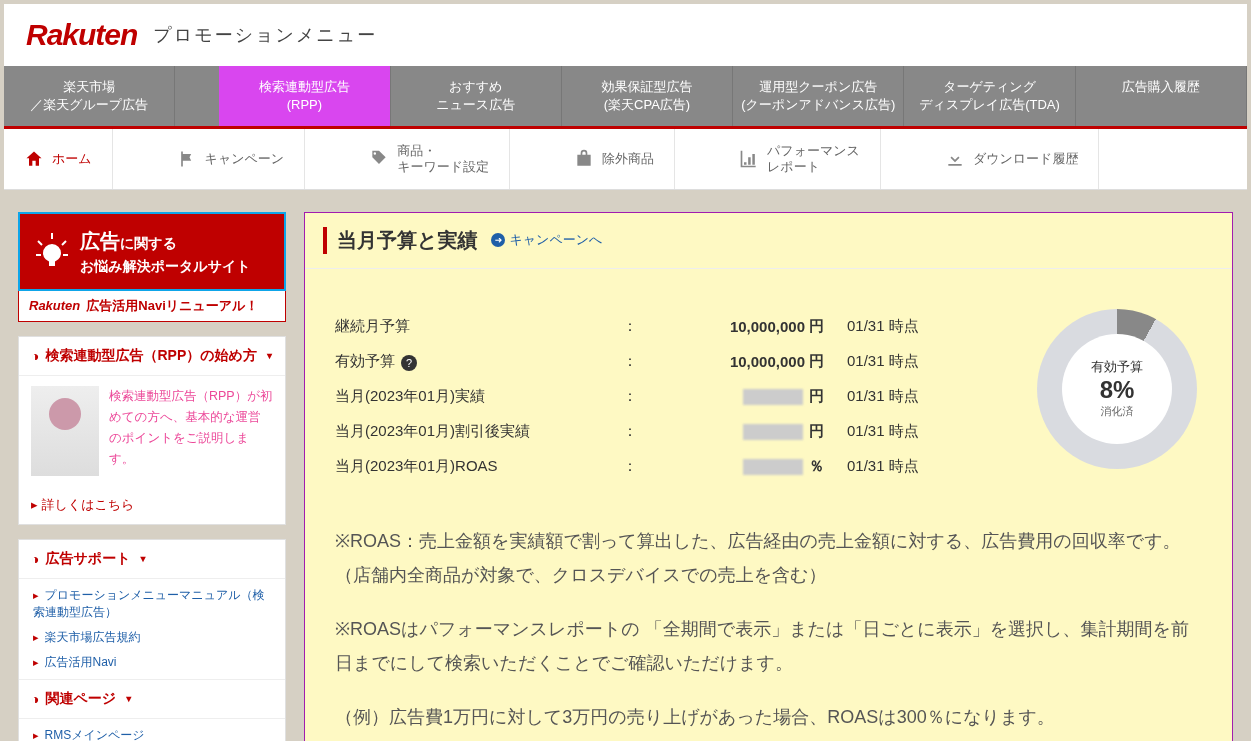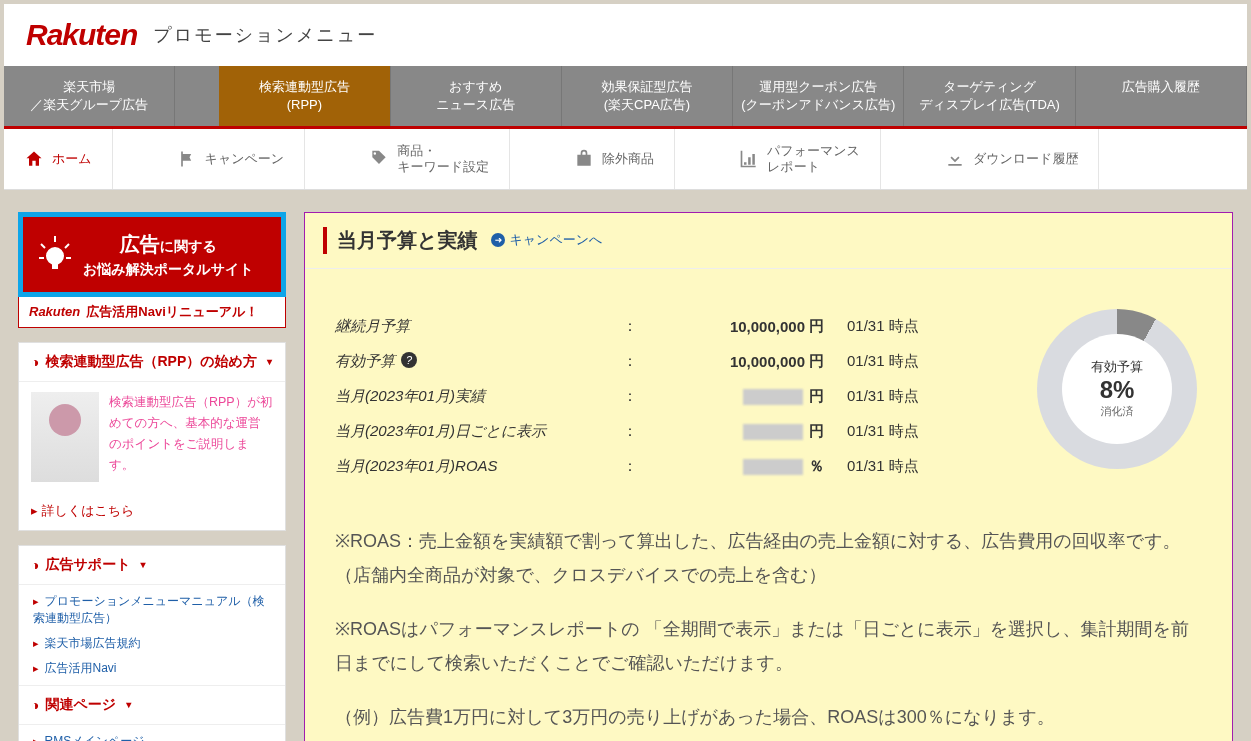--- a/index.html
+++ b/index.html
@@ -7,40 +7,40 @@
   .page-wrap { width: 1251px; height: 741px; overflow: hidden; position: relative; padding: 4px; }
 
   
   .topbar { background: #fff; padding: 14px 22px; display: flex; align-items: center; gap: 16px; }
   .logo-rakuten { color: #bf0000; font-size: 30px; font-weight: 700; font-style: italic; letter-spacing: -1px; }
   .logo-sub { font-size: 18px; color: #444; letter-spacing: 2px; }
 
   
   .primary-nav { display: flex; background: #888; }
   .primary-nav .tab { flex: 1; background: #888; color: #fff; text-align: center; padding: 12px 6px; font-size: 13px; line-height: 1.4; border-right: 1px solid #777; cursor: pointer; }
-  .primary-nav .tab.active { background: #a16207; margin-left: 44px; }
+  .primary-nav .tab.active { background: #d946ef; margin-left: 44px; }
   .primary-nav .tab .l1 { display: block; }
   .primary-nav .tab .l2 { display: block; }
 
   .redline { height: 3px; background: #bf0000; }
 
   
   .secondary-nav { display: flex; background: #fff; border-bottom: 1px solid #ddd; gap: 44px; }
   .secondary-nav .item { display: flex; align-items: center; gap: 8px; padding: 14px 20px; border-right: 1px solid #e5e5e5; color: #666; cursor: pointer; font-size: 13px; }
   .secondary-nav .item.active { color: #bf0000; }
   .secondary-nav .icon { width: 20px; height: 20px; display: inline-flex; align-items: center; justify-content: center; font-size: 18px; color: #888; }
   .secondary-nav .item.active .icon { color: #bf0000; }
   .secondary-nav .txts { display: flex; flex-direction: column; line-height: 1.2; }
 
   
   .body-wrap { display: flex; padding: 22px 14px 0 14px; gap: 18px; align-items: flex-start; }
 
   
   .sidebar { width: 268px; flex: none; }
-  .promo-box { background: #bf0000; color: #fff; padding: 12px 12px; border: 5px solid #0ea5e9; text-align: center; }
+  .promo-box { background: #bf0000; color: #fff; padding: 12px 12px; border: 2px solid #0ea5e9; }
   .promo-box .r1 { display: flex; align-items: center; gap: 8px; }
   .bulb { width: 40px; height: 40px; }
   .promo-text { font-size: 14px; font-weight: bold; line-height: 1.5; }
   .promo-text .big { font-size: 20px; }
   .promo-strip { background: #fff; padding: 6px 10px; font-size: 13px; color: #bf0000; font-weight: bold; display: flex; align-items: center; gap: 6px; border: 1px solid #bf0000; border-top: none; }
   .promo-strip .rk { color: #bf0000; font-style: italic; font-weight: 700; }
 
   .side-panel { background: #fff; margin-top: 14px; border: 1px solid #e0e0e0; }
   .side-head { padding: 10px 12px; color: #bf0000; font-size: 14px; font-weight: bold; display: flex; align-items: center; gap: 6px; border-bottom: 1px solid #eee; }
   .side-body { padding: 10px 12px; font-size: 12.5px; color: #ec4899; line-height: 1.7; }
@@ -55,21 +55,21 @@
   
   .main { flex: 1; background: #fef9c3; border: 1px solid #a21caf; padding: 0; min-height: 500px; }
   .main-head { display: flex; align-items: center; gap: 14px; padding: 14px 18px; border-bottom: 1px solid #eee; }
   .main-head-title { font-size: 20px; font-weight: bold; color: #333; border-left: 4px solid #bf0000; padding-left: 10px; }
   .main-head-link { color: #1f5fa8; font-size: 13px; display: flex; align-items: center; gap: 4px; cursor: pointer; }
   .circ-arrow { width:14px; height:14px; border-radius:50%; background:#1f5fa8; display:inline-flex; align-items:center; justify-content:center; color:#fff; font-size:9px; }
 
   .metrics-wrap { padding: 40px 30px 20px 30px; display: flex; gap: 30px; }
   .metrics-table { flex: 1; }
   .mrow { display: flex; align-items: center; padding: 8px 0; font-size: 15px; }
-  .mrow .label { width: 280px; color: #333; display:flex; align-items:flex-start; gap:6px;font-style:italic;}
+  .mrow .label { width: 280px; color: #333; display:flex; align-items:flex-end; gap:6px;}
   .mrow .colon { width: 30px; text-align: center; }
   .mrow .value { width: 160px; text-align: right; font-weight: bold; }
   .mrow .unit { width: 28px; padding-left: 4px; font-weight: bold;}
   .mrow .date { padding-left: 14px; color: #333; }
   .mrow .blur { display:inline-block; width:60px; height:16px; background:#ccc; filter: blur(1px); margin-right:2px; vertical-align:middle;}
   .qmark { width:16px; height:16px; border-radius:50%; background:#333; color:#fff; font-size:11px; display:inline-flex; align-items:center; justify-content:center; }
 
   .donut-wrap { width:170px; text-align:center; position:relative; }
   .donut { width:160px; height:160px; border-radius:50%; background: conic-gradient(#888 0deg 29deg, #d9dbe0 29deg 360deg); display:flex; align-items:center; justify-content:center; margin:0 auto;}
   .donut-inner { width:110px; height:110px; border-radius:50%; background:#fff; display:flex; flex-direction:column; align-items:center; justify-content:center; }
@@ -276,21 +276,21 @@
             <span class="label">
                 <span>当月(2023年01月)実績</span>
               </span>
               <span class="colon">：</span>
             <span class="value"><span class="blur"></span></span>
               <span class="unit">円</span>
             <span class="date">01/31 時点</span>
           </div>
           <div class="mrow">
             <span class="label">
-                <span>当月(2023年01月)日ごとに表示</span>
+                <span>当月(2023年01月)割引後実績</span>
               </span>
               <span class="colon">：</span>
             <span class="value"><span class="blur"></span></span>
               <span class="unit">円</span>
             <span class="date">01/31 時点</span>
           </div>
           <div class="mrow">
             <span class="label">
                 <span>当月(2023年01月)ROAS</span>
               </span>

